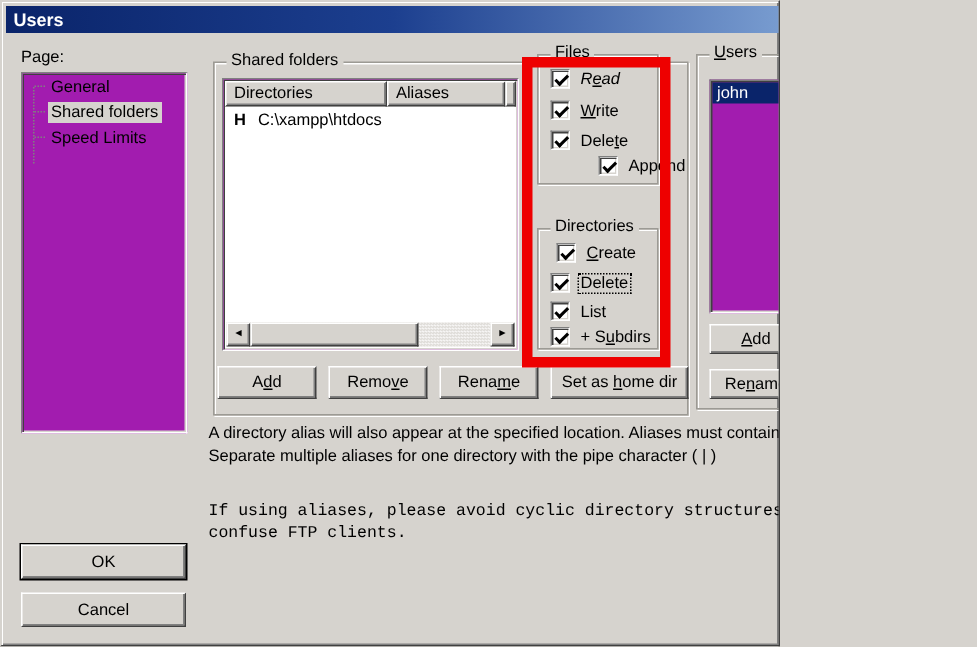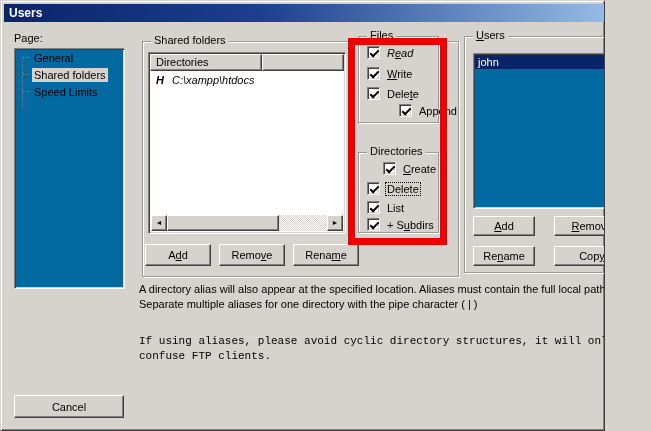--- a/index.html
+++ b/index.html
@@ -1,34 +1,34 @@
 <!DOCTYPE html>
 <html><head>
 <meta charset="utf-8">
 <style>
   * { box-sizing: border-box; margin: 0; padding: 0; }
   html,body { width:651px; height:431px; }
   body { font-family:"Liberation Sans", sans-serif; font-size:11px; color:#000; background:#d6d3ce; }
 
-  .window { position:relative; width:605px; height:431px; background:#d6d3ce;
+  .window { position:relative; width:520px; height:431px; background:#d6d3ce;
     border:1px solid; border-color:#d6d3ce #404040 #404040 #d6d3ce;
     box-shadow: inset 1px 1px 0 #ffffff, inset -1px -1px 0 #808080; overflow:hidden; }
 
   .titlebar { position:absolute; left:3px; top:3px; width:645px; height:18px;
     background:linear-gradient(90deg,#0a246a 0%, #1c3f8f 40%, #a6caf0 100%);
     display:flex; align-items:center; }
   .title-text { color:#fff; font-weight:bold; font-size:12px; padding-left:5px; }
   .close-btn { position:absolute; right:2px; top:2px; width:16px; height:14px;
     background:#d6d3ce; border:1px solid; border-color:#ffffff #404040 #404040 #ffffff;
     box-shadow: inset -1px -1px 0 #808080; font-size:9px; font-weight:bold;
     text-align:center; line-height:12px; cursor:default; }
 
   .label { position:absolute; }
 
-  .sunken { background:#0369a1; border:1px solid; border-color:#808080 #ffffff #ffffff #808080;
+  .sunken { background:#a21caf; border:1px solid; border-color:#808080 #ffffff #ffffff #808080;
     box-shadow: inset 1px 1px 0 #404040, inset -1px -1px 0 #d6d3ce; }
 
   .group { position:absolute; border:1px solid #9c9a94;
     box-shadow: 1px 1px 0 #ffffff, inset 1px 1px 0 #ffffff; }
   .group-label { position:absolute; top:-8px; left:8px; background:#d6d3ce; padding:0 3px; white-space:nowrap; }
 
   .btn { position:absolute; background:#d6d3ce; border:1px solid; border-color:#ffffff #404040 #404040 #ffffff;
     box-shadow: inset -1px -1px 0 #808080; font-family:"Liberation Sans",sans-serif; font-size:11px;
     text-align:center; display:flex; align-items:center; justify-content:center; cursor:default; white-space:nowrap; }
   .btn.default { box-shadow: inset -1px -1px 0 #808080, 0 0 0 1px #000000; }
@@ -42,21 +42,21 @@
   .tree-label { padding:1px 2px; white-space:nowrap; }
   .tree-label.sel { background:#d6d3ce; }
 
   
   .listview { position:absolute; left:147px; top:51px; width:198px; height:182px; }
   .lv-inner { position:absolute; left:1px; top:1px; right:1px; bottom:1px; background:#fff; overflow:hidden; }
   .lv-header { display:flex; height:17px; }
   .hcell { background:#d6d3ce; border:1px solid; border-color:#ffffff #404040 #404040 #ffffff;
     box-shadow: inset -1px -1px 0 #808080; padding:1px 0 0 5px; overflow:hidden; white-space:nowrap; }
   .hcell.c1 { width:112px; } .hcell.c2 { width:82px; } .hcell.fill { flex:1; }
-  .lv-row { padding:3px 0 0 6px; white-space:nowrap; cursor:default;font-style:italic; }
+  .lv-row { padding:3px 0 0 6px; white-space:nowrap; cursor:default; }
   .lv-row b { margin-right:8px; }
 
   
   .hscroll { position:absolute; left:1px; right:1px; bottom:1px; height:16px;
     background:#e7e5e1;
     background-image: repeating-conic-gradient(#ffffff 0% 25%, #d6d3ce 0% 50%);
     background-size:2px 2px; }
   .sb-btn { position:absolute; top:0; width:16px; height:16px; background:#d6d3ce;
     border:1px solid; border-color:#ffffff #404040 #404040 #ffffff; box-shadow: inset -1px -1px 0 #808080;
     font-size:7px; text-align:center; line-height:14px; color:#000; cursor:default; }
@@ -108,20 +108,21 @@
   </div>
 
   <div class="group" style="left:141px; top:40px; width:317px; height:236px;">
     <span class="group-label">Shared folders</span>
   </div>
 
   <div class="listview sunken">
     <div class="lv-inner">
       <div class="lv-header">
         <div class="hcell c1">Directories</div>
+        <div class="hcell c2">Aliases</div>
         <div class="hcell fill"></div>
       </div>
       <div class="lv-row">
         <b>H</b><span>C:\xampp\htdocs</span>
       </div>
       <div class="hscroll">
         <div class="sb-btn sb-left">◄</div>
         <div class="sb-thumb"></div>
         <div class="sb-btn sb-right">►</div>
       </div>
@@ -143,21 +144,21 @@
       <span class="cb-label"><span>Dele</span><u>t</u><span>e</span></span>
     </div>
     <div class="cb-row" style="left:8px; top:67px;padding-left:32px;">
       <span class="cb"></span>
       <span class="cb-label"><span>Append</span><u></u><span></span></span>
     </div>
   </div>
 
   <div class="group" style="left:357px; top:151px; width:81px; height:81px;">
     <span class="group-label">Directories</span>
-    <div class="cb-row" style="left:24px; top:9px;">
+    <div class="cb-row" style="left:12px; top:9px;">
       <span class="cb"></span>
       <span class="cb-label"><span></span><u>C</u><span>reate</span></span>
     </div>
     <div class="cb-row" style="left:8px; top:29px;">
       <span class="cb"></span>
       <span class="cb-label focus"><span>Delete</span><u></u><span></span></span>
     </div>
     <div class="cb-row" style="left:8px; top:48px;">
       <span class="cb"></span>
       <span class="cb-label"><span>List</span><u></u><span></span></span>
@@ -169,20 +170,23 @@
   </div>
 
   <div class="btn" style="left:144px; top:243px; width:66px; height:22px;">
     <span><span>A</span><u>d</u><span>d</span></span>
   </div>
   <div class="btn" style="left:218px; top:243px; width:66px; height:22px;">
     <span><span>Remo</span><u>v</u><span>e</span></span>
   </div>
   <div class="btn" style="left:292px; top:243px; width:66px; height:22px;">
     <span><span>Rena</span><u>m</u><span>e</span></span>
+  </div>
+  <div class="btn" style="left:366px; top:243px; width:92px; height:22px;">
+    <span><span>Set as </span><u>h</u><span>ome dir</span></span>
   </div>
 
   <div class="group" style="left:463px; top:35px; width:177px; height:237px;">
     <span class="group-label"><span></span><u>U</u><span>sers</span></span>
   </div>
   <div class="users-list sunken">
     <div class="list-item-sel">john</div>
   </div>
   <div class="btn" style="left:472px; top:215px; width:62px; height:20px;">
     <span><span></span><u>A</u><span>dd</span></span>
@@ -195,17 +199,18 @@
   </div>
   <div class="btn" style="left:553px; top:245px; width:76px; height:20px;">
     <span><span>Cop</span><u>y</u><span></span></span>
   </div>
 
   <div class="notes">
     <p>A directory alias will also appear at the specified location. Aliases must contain the full local path. Separate multiple aliases for one directory with the pipe character ( | )</p>
     <p>If using aliases, please avoid cyclic directory structures, it will only confuse FTP clients.</p>
   </div>
 
+  <div class="btn default" style="left:13px; top:362px; width:110px; height:23px;">OK</div>
   <div class="btn" style="left:13px; top:394px; width:110px; height:23px;">Cancel</div>
 
   <div class="annotation"></div>
 
 </div>
 
 </body></html>

